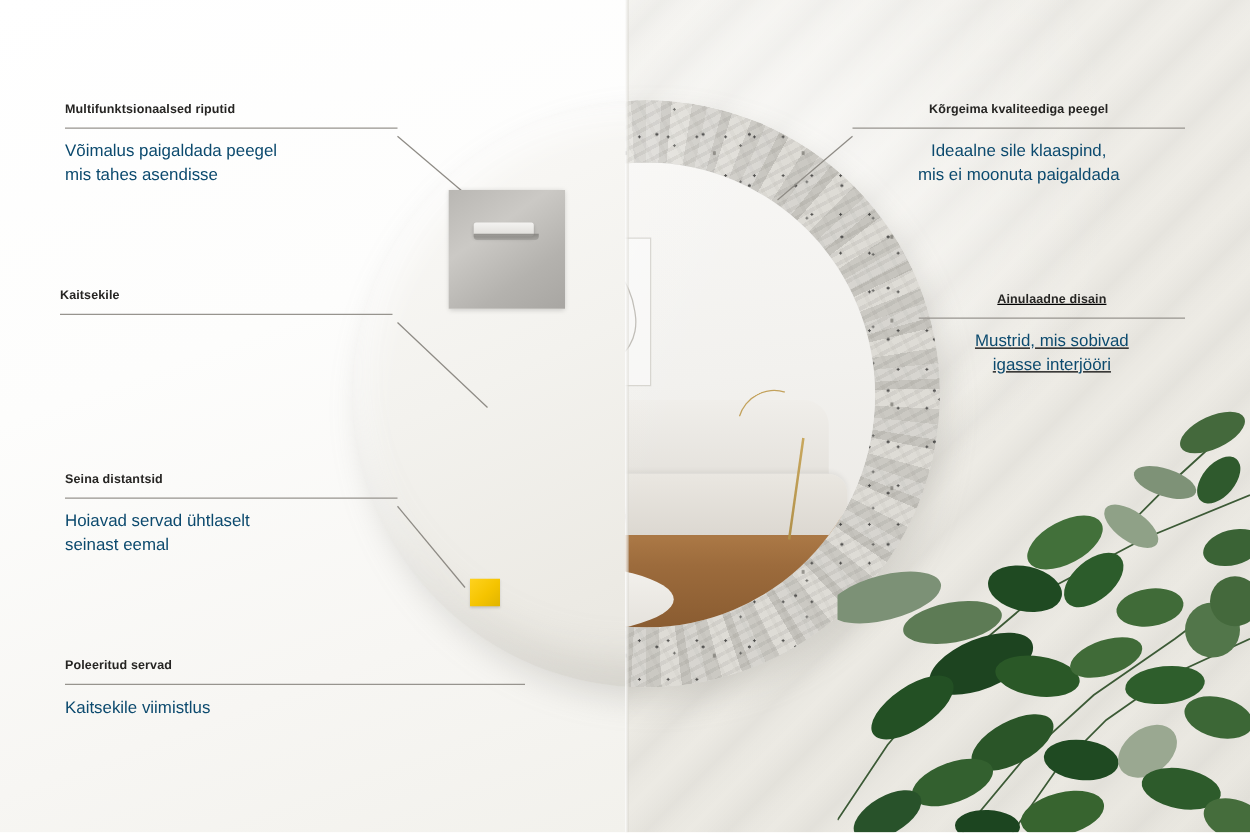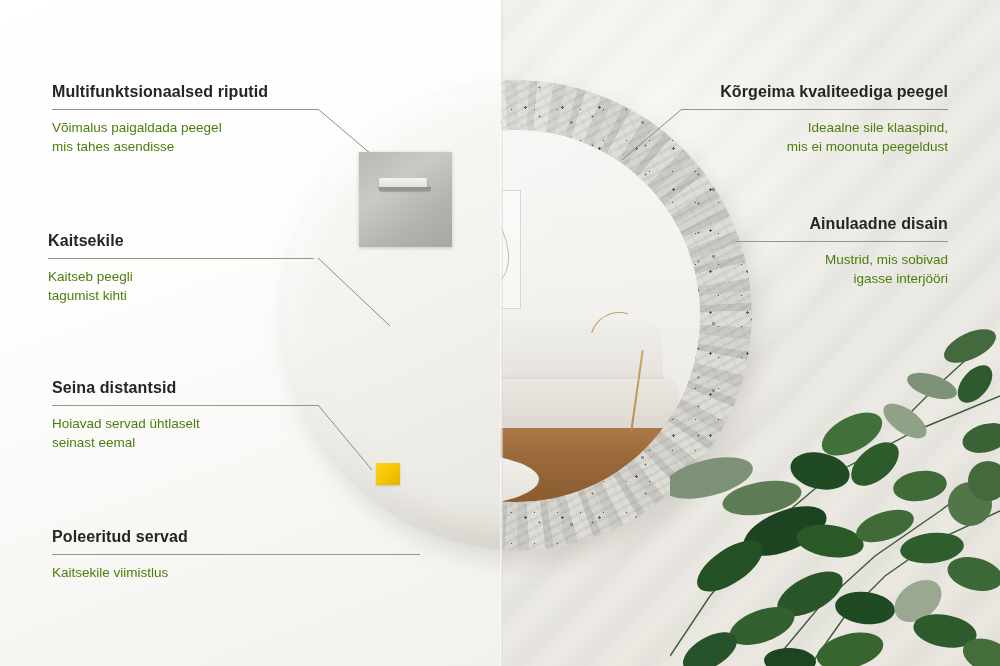--- a/index.html
+++ b/index.html
@@ -209,40 +209,40 @@
     background: linear-gradient(118deg, rgba(255,255,255,0.55) 0%, rgba(255,255,255,0.08) 38%, rgba(255,255,255,0) 60%);
     pointer-events: none;
   }
 
   
   .foliage { position: absolute; right: 0; bottom: 0; width: 330px; height: 340px; z-index: 7; }
 
   
   .callout { position: absolute; z-index: 9; }
   .callout h3 {
-    font-size: 16px;
+    font-size: 10px;
     font-weight: bold;
     color: #262523;
     letter-spacing: 0.1px;
     line-height: 1.2;
     white-space: nowrap;
   }
   .callout p {
     font-size: 13.5px;
     font-weight: normal;
-    color: #4d7c0f;
+    color: #0c4a6e;
     line-height: 1.38;
     white-space: pre-line;
   }
   .rule {
     height: 1px;
     background: #97948e;
     margin: 8px 0 9px 0;
   }
-  .callout.right { text-align: right; }
+  .callout.right { text-align: center; }
 
   
   .leaders { position: absolute; left: 0; top: 0; width: 1000px; height: 666px; z-index: 8; pointer-events: none; }
 
   
   .hanger-zoom {
     position: absolute;
     left: 359px; top: 152px;
     width: 93px; height: 95px;
     z-index: 10;
@@ -369,44 +369,42 @@
   <div class="callout" style="left:52px; top:82px; width:266px;">
     <h3>Multifunktsionaalsed riputid</h3>
     <div class="rule"></div>
     <p>Võimalus paigaldada peegel
 mis tahes asendisse</p>
   </div>
 
   <div class="callout" style="left:48px; top:231px; width:266px;">
     <h3>Kaitsekile</h3>
     <div class="rule"></div>
-    <p>Kaitseb peegli
-tagumist kihti</p>
   </div>
 
   <div class="callout" style="left:52px; top:378px; width:266px;">
     <h3>Seina distantsid</h3>
     <div class="rule"></div>
     <p>Hoiavad servad ühtlaselt
 seinast eemal</p>
   </div>
 
   <div class="callout" style="left:52px; top:527px; width:368px;">
     <h3>Poleeritud servad</h3>
     <div class="rule"></div>
     <p>Kaitsekile viimistlus</p>
   </div>
 
   <div class="callout right" style="left:682px; top:82px; width:266px;">
     <h3>Kõrgeima kvaliteediga peegel</h3>
     <div class="rule"></div>
     <p>Ideaalne sile klaaspind,
-mis ei moonuta peegeldust</p>
-  </div>
-
-  <div class="callout right" style="left:735px; top:214px; width:213px;">
+mis ei moonuta paigaldada</p>
+  </div>
+
+  <div class="callout right" style="left:735px; top:234px; width:213px;text-decoration:underline;">
     <h3>Ainulaadne disain</h3>
     <div class="rule"></div>
     <p>Mustrid, mis sobivad
 igasse interjööri</p>
   </div>
 
 </div>
 
 </body></html>

